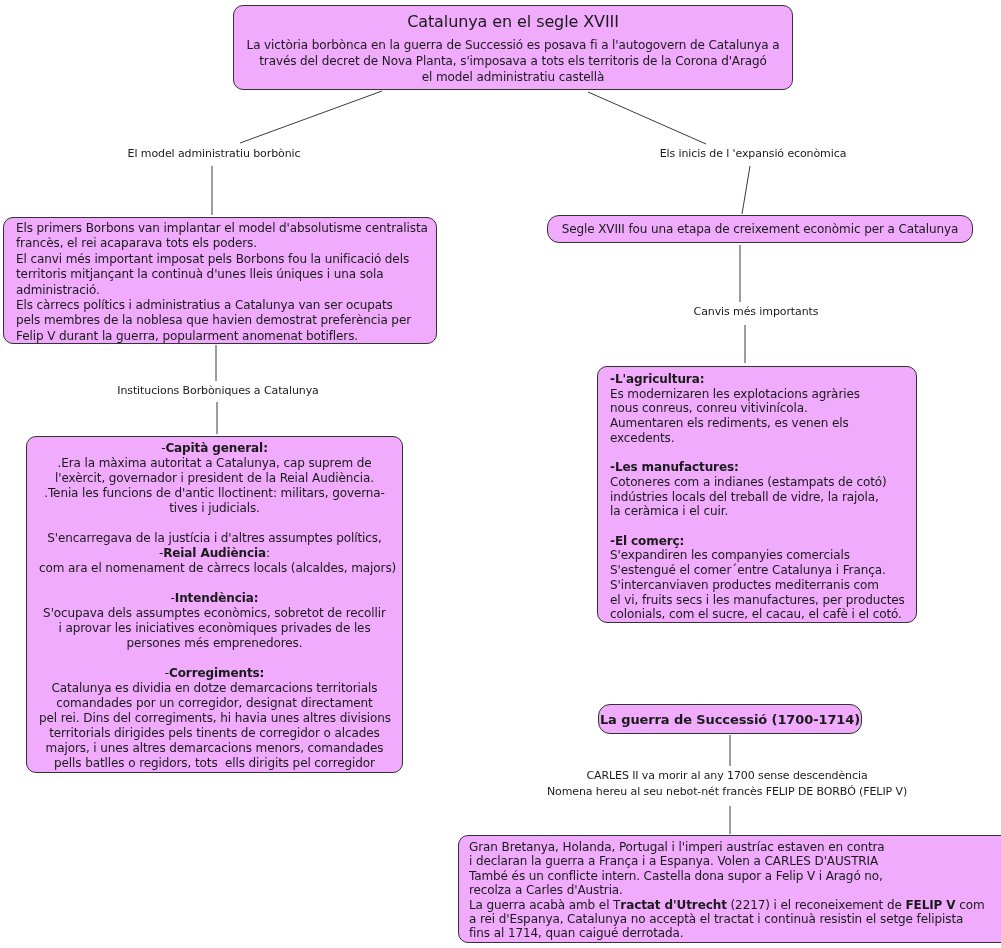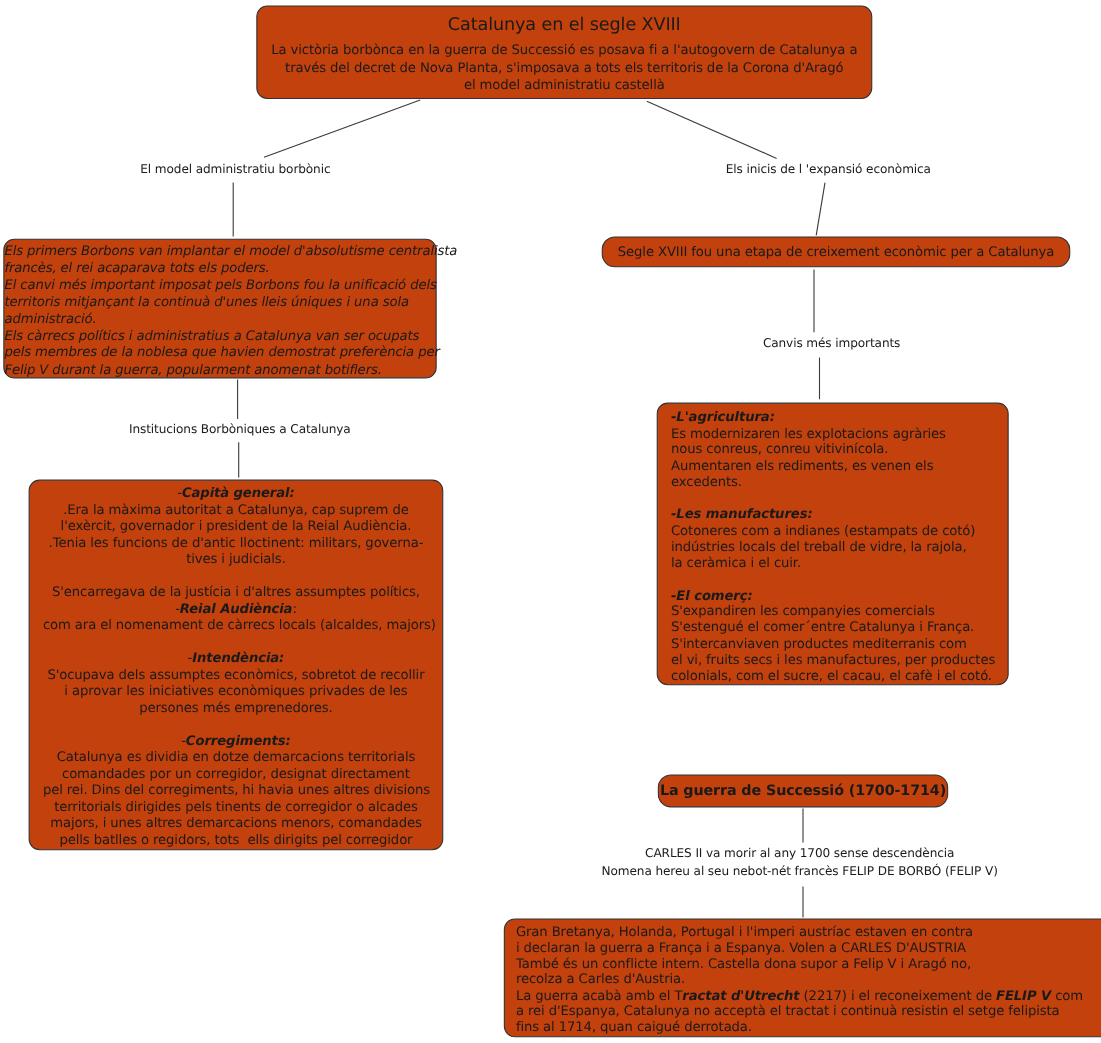--- a/index.html
+++ b/index.html
@@ -3,37 +3,37 @@
 <meta charset="utf-8">
 <style>
   html,body{margin:0;padding:0;background:#ffffff;}
   .canvas{
     position:relative;width:1001px;height:948px;background:#ffffff;
     font-family:"DejaVu Sans","Liberation Sans",sans-serif;
     color:#1a1a1a;overflow:hidden;
   }
   svg.connectors{position:absolute;left:0;top:0;width:1001px;height:948px;}
   .box{
-    position:absolute;background:#c2410c;border:1px solid #333333;
+    position:absolute;background:#f0abfc;border:1px solid #333333;
     border-radius:10px;box-sizing:border-box;
     font-size:12px;letter-spacing:-0.1px;
   }
   .label{
     position:absolute;white-space:nowrap;font-size:11px;letter-spacing:-0.1px;
     transform:translateX(-50%);
   }
   .tline{white-space:pre;}
   .tline span{white-space:pre;}
-  .bold{font-weight:bold;font-style:italic;}
+  .bold{font-weight:bold;}
 
   #node-root{left:233px;top:5px;width:560px;height:85px;text-align:center;padding-top:5px;}
   #node-root .node-title{font-size:16px;line-height:22px;margin-bottom:4px;}
   #node-root .node-body{line-height:16px;}
 
-  #node-borbons{left:3px;top:217px;width:394px;height:127px;padding:3px 0;line-height:15.4px;font-style:italic;}
+  #node-borbons{left:3px;top:217px;width:434px;height:127px;padding:3px 12px;line-height:15.4px;}
   #node-inst{left:26px;top:436px;width:377px;height:337px;padding:4px 12px;line-height:15px;text-align:center;}
   #node-segle{left:547px;top:215px;width:426px;height:28px;display:flex;align-items:center;justify-content:center;border-radius:12px;}
   #node-canvis{left:597px;top:366px;width:320px;height:257px;padding:5px 12px;line-height:14.7px;}
   #node-guerra-title{
     left:598px;top:704px;width:264px;height:30px;display:flex;align-items:center;justify-content:center;
     font-weight:bold;font-size:13px;border-width:1.5px;border-radius:12px;
   }
   #node-guerra-detail{left:458px;top:835px;width:650px;height:108px;padding:4px 10px;line-height:14.4px;}
 
   #label-left{left:214px;top:147px;}

